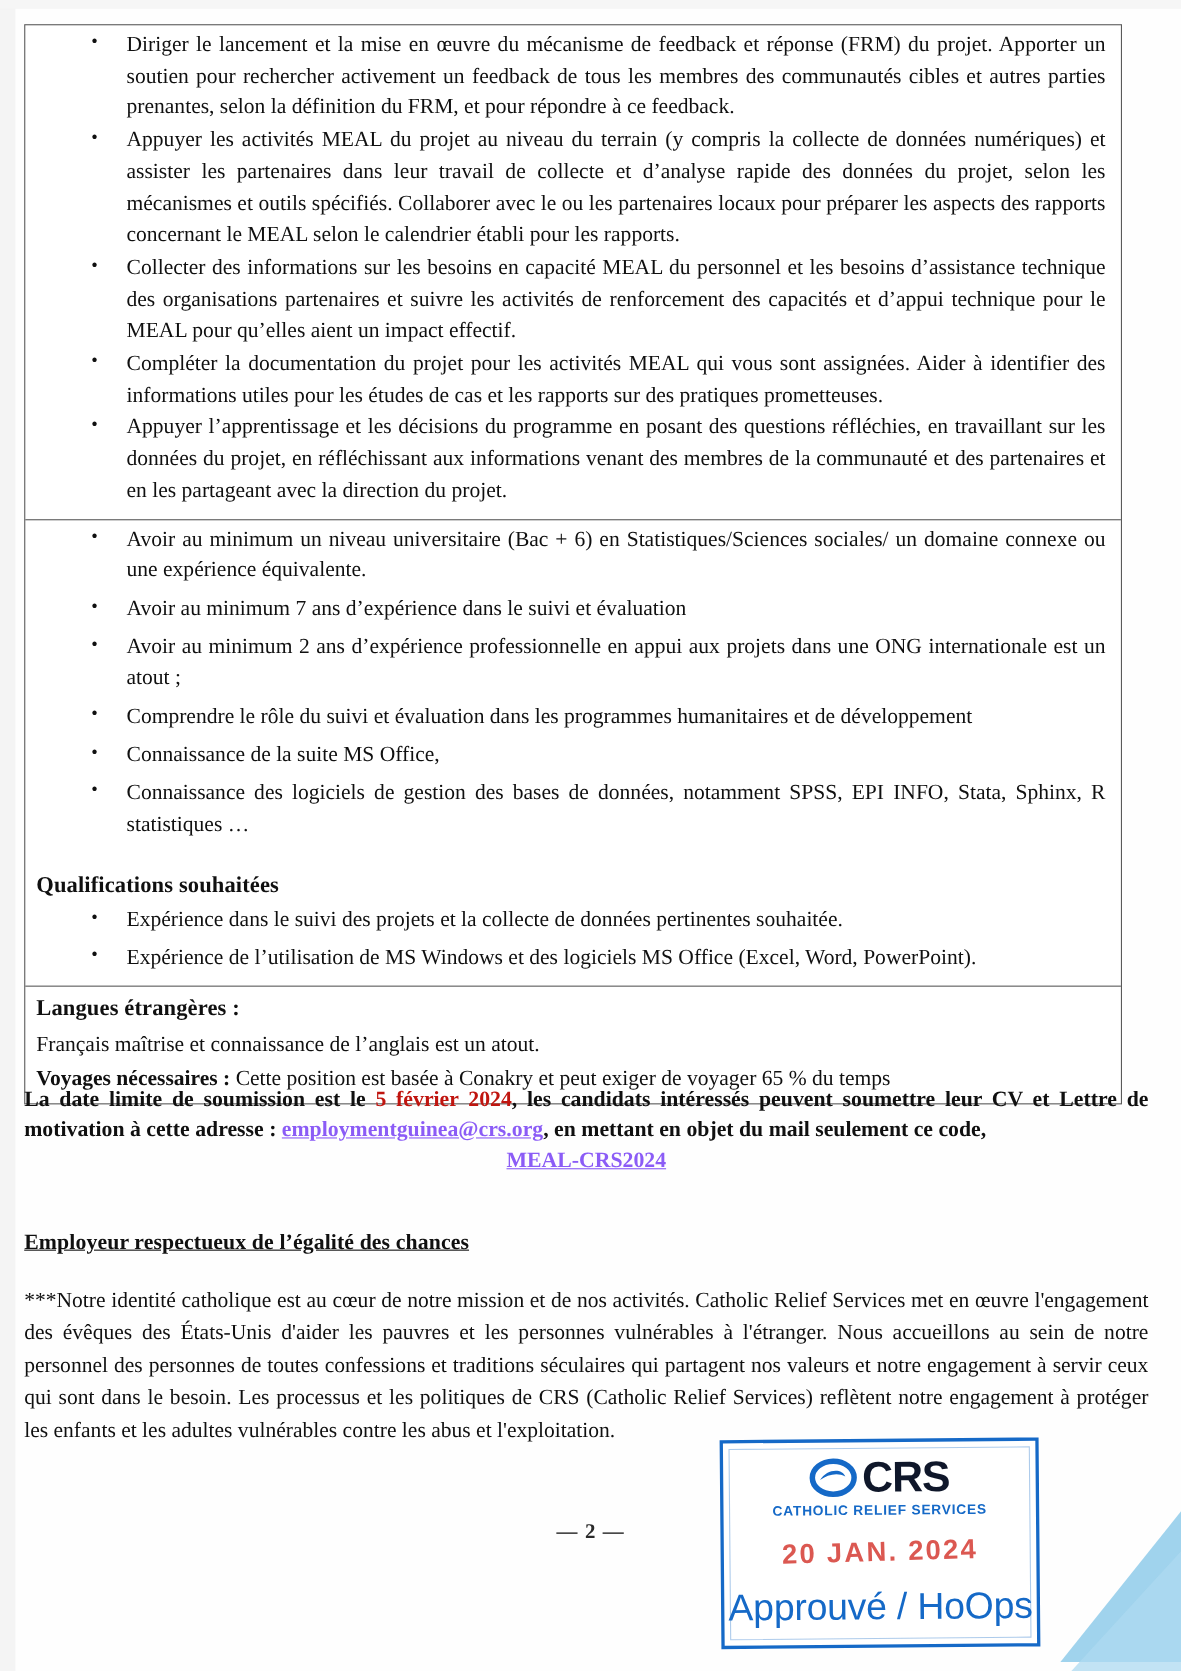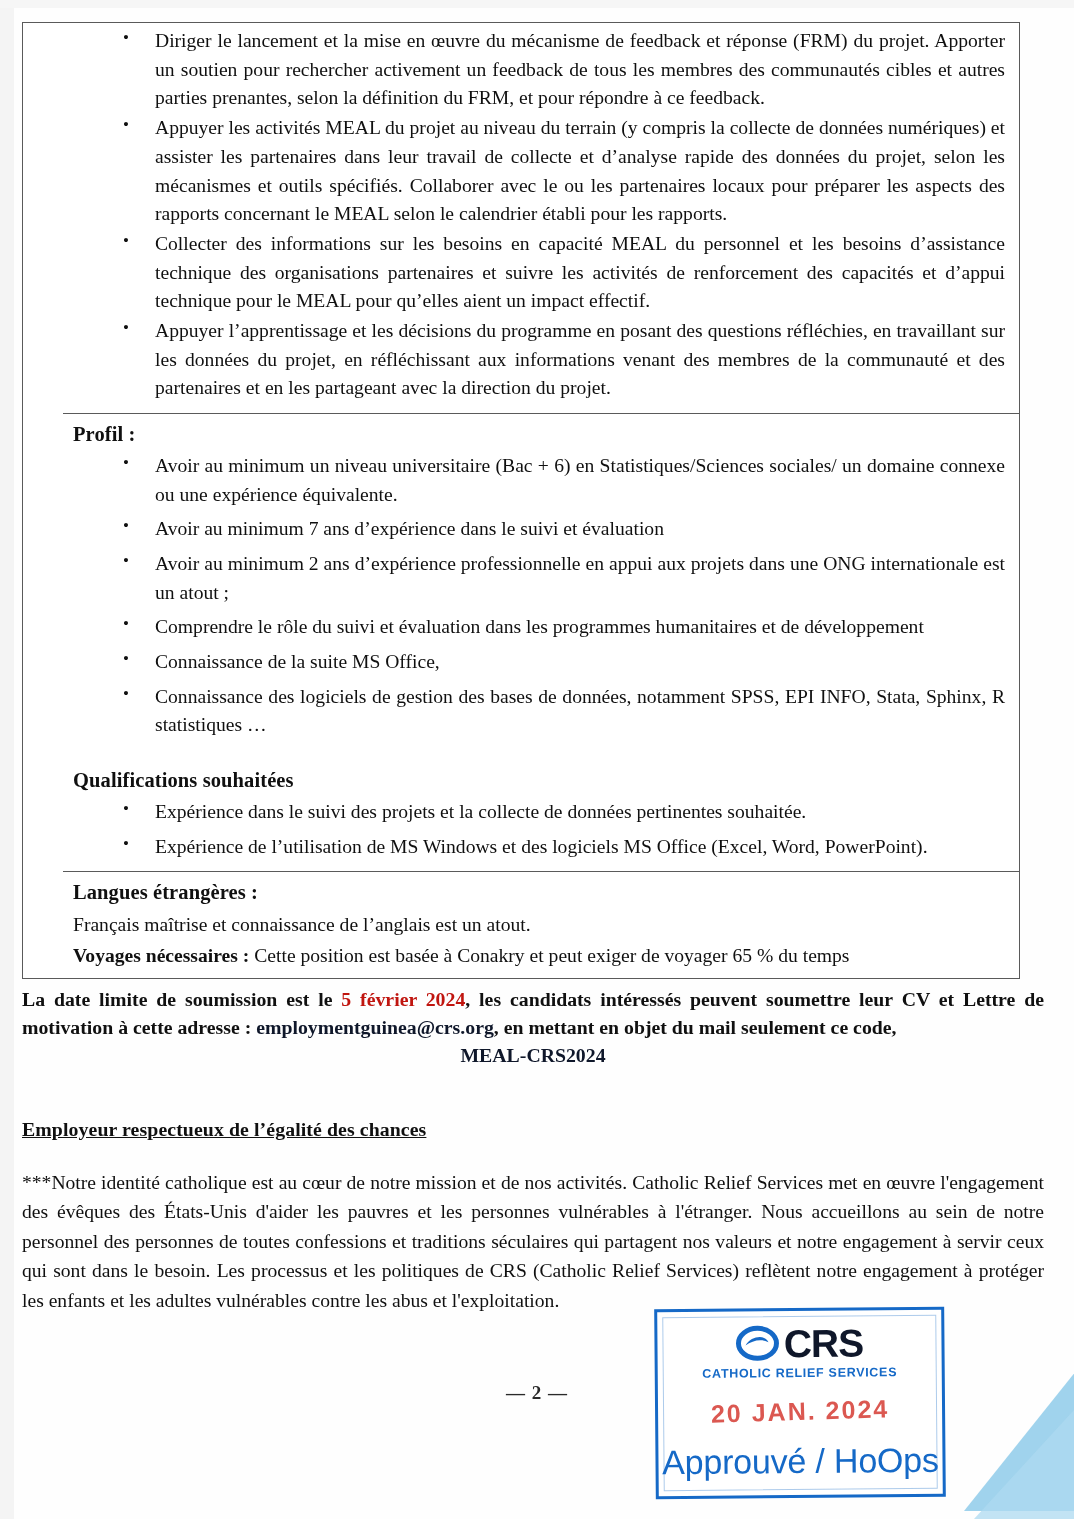--- a/index.html
+++ b/index.html
@@ -29,21 +29,20 @@
 
   
   .doc-table {
     position: absolute;
     left: 22px;
     top: 22px;
     width: 998px;
     border: 1.6px solid #5a5a5a;
     box-sizing: border-box;
     background: #ffffff;
-    padding-left: 40px;
   }
   .tbl-row {
     border-bottom: 1.6px solid #5a5a5a;
     padding: 2px 8px 6px 8px;
   }
   .tbl-row:last-child { border-bottom: none; }
 
   
   .cell-head {
     font-weight: bold;
@@ -91,21 +90,21 @@
     top: 985px;
     width: 1022px;
     font-weight: bold;
     font-size: 19.8px;
     line-height: 1.42;
     text-align: justify;
   }
   .submit-block .l3,
   .submit-block .l4 { text-align: center; }
   .red  { color: #c0150f; }
-  .link { color: #0f172a; }
+  .link { color: #8b5cf6; text-decoration: underline; }
 
   .eeo-title {
     position: absolute;
     left: 22px;
     top: 1118px;
     font-weight: bold;
     font-size: 19.8px;
     text-decoration: underline;
     letter-spacing: .1px;
   }
@@ -234,26 +233,26 @@
   <div id="scan-edge-left"></div>
   <div id="scan-edge-top"></div>
 
   <div class="doc-table">
 
     <div class="tbl-row">
       <ul class="bullets">
         <li>Diriger le lancement et la mise en œuvre du mécanisme de feedback et réponse (FRM) du projet. Apporter un soutien pour rechercher activement un feedback de tous les membres des communautés cibles et autres parties prenantes, selon la définition du FRM, et pour répondre à ce feedback.</li>
         <li>Appuyer les activités MEAL du projet au niveau du terrain (y compris la collecte de données numériques) et assister les partenaires dans leur travail de collecte et d’analyse rapide des données du projet, selon les mécanismes et outils spécifiés. Collaborer avec le ou les partenaires locaux pour préparer les aspects des rapports concernant le MEAL selon le calendrier établi pour les rapports.</li>
         <li>Collecter des informations sur les besoins en capacité MEAL du personnel et les besoins d’assistance technique des organisations partenaires et suivre les activités de renforcement des capacités et d’appui technique pour le MEAL pour qu’elles aient un impact effectif.</li>
+        <li>Compléter la documentation du projet pour les activités MEAL qui vous sont assignées. Aider à identifier des informations utiles pour les études de cas et les rapports sur des pratiques prometteuses.</li>
         <li>Appuyer l’apprentissage et les décisions du programme en posant des questions réfléchies, en travaillant sur les données du projet, en réfléchissant aux informations venant des membres de la communauté et des partenaires et en les partageant avec la direction du projet.</li>
       </ul>
     </div>
 
     <div class="tbl-row">
-      <div class="cell-head">Profil :</div>
       <ul class="bullets loose">
         <li>Avoir au minimum un niveau universitaire (Bac + 6) en Statistiques/Sciences sociales/ un domaine connexe ou une expérience équivalente.</li>
         <li>Avoir au minimum 7 ans d’expérience dans le suivi et évaluation</li>
         <li>Avoir au minimum 2 ans d’expérience professionnelle en appui aux projets dans une ONG internationale est un atout ;</li>
         <li>Comprendre le rôle du suivi et évaluation dans les programmes humanitaires et de développement</li>
         <li>Connaissance de la suite MS Office,</li>
         <li>Connaissance des logiciels de gestion des bases de données, notamment SPSS, EPI INFO, Stata, Sphinx, R statistiques …</li>
       </ul>
       <div class="cell-head" style="margin-top:26px;">Qualifications souhaitées</div>
       <ul class="bullets loose">

